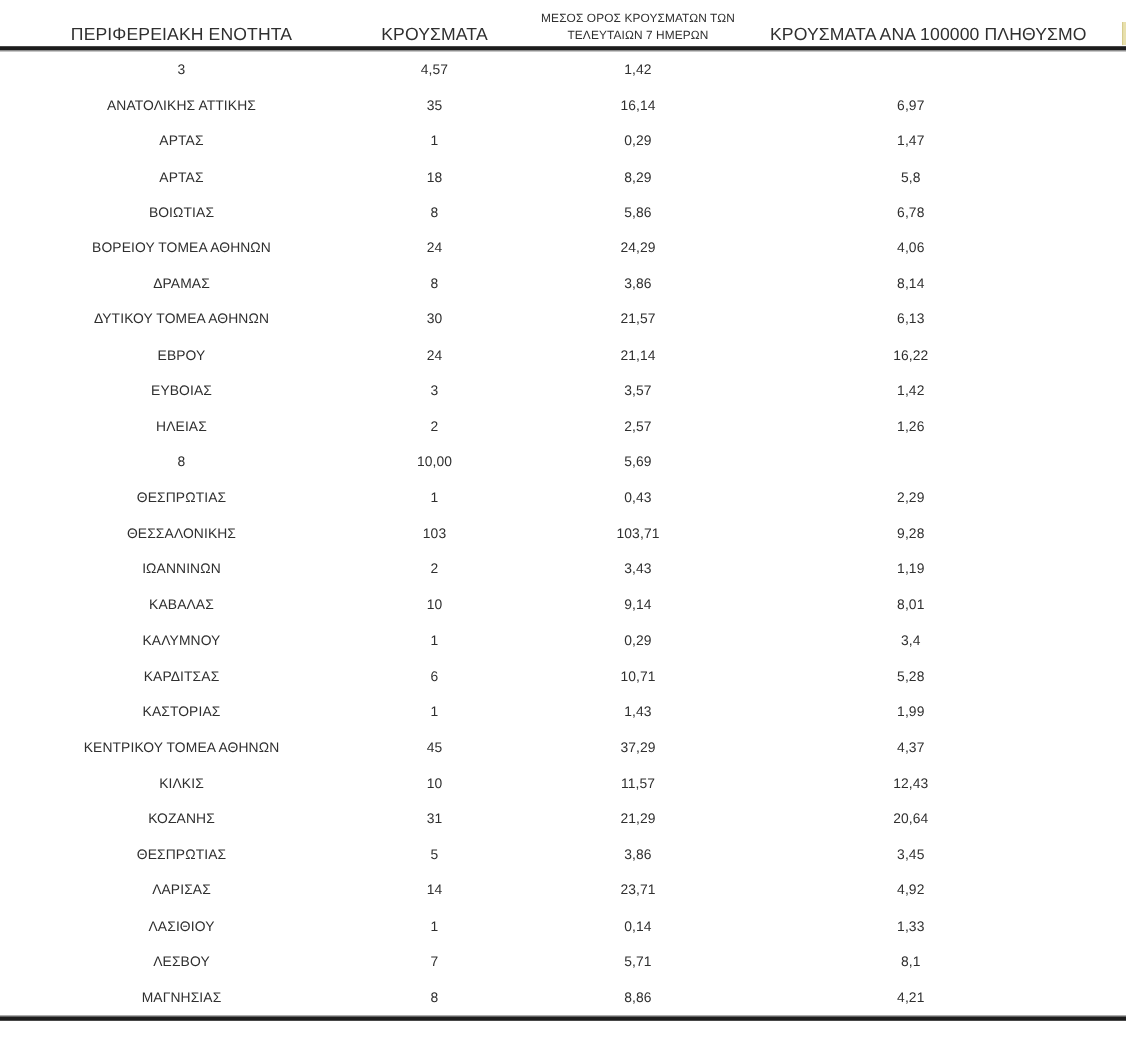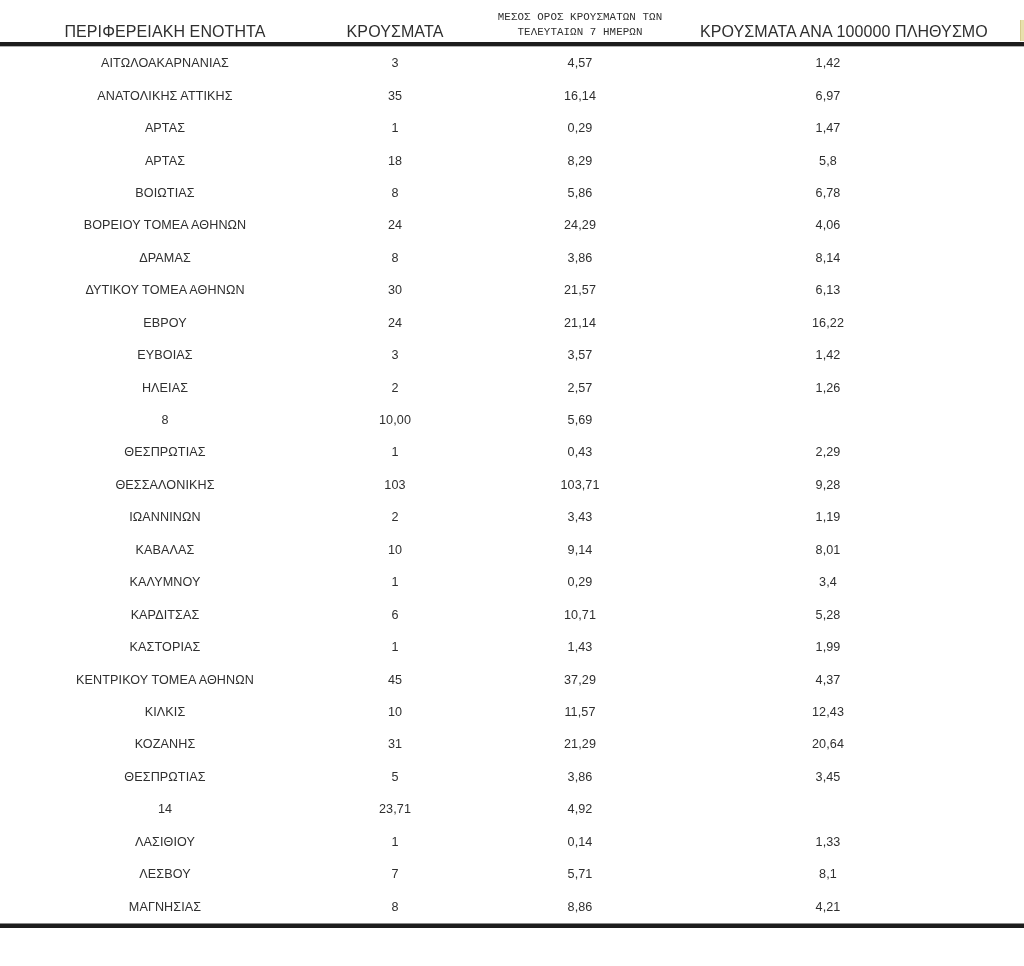--- a/index.html
+++ b/index.html
@@ -34,21 +34,20 @@
   .hcell{
     text-align:center;
     font-size:16px;
     letter-spacing:0.1px;
     line-height:1.1;
     white-space:nowrap;
   }
   .hcell.small{
     font-size:10.8px;
     line-height:1.45;
-    font-family:Liberation Mono, monospace;
   }
 
   .rule{width:1024px;}
   .rule .dark{height:4px;background:var(--rule-dark);}
   .rule .light{height:1px;background:var(--rule-light);}
   .rule.bottom .mid{height:1px;background:#8a8a8a;}
   .rule.bottom .dark{height:4px;}
 
   .tbody .row{
     height:32.45px;
@@ -86,21 +85,20 @@
     <div class="hcell">ΚΡΟΥΣΜΑΤΑ ΑΝΑ 100000 ΠΛΗΘΥΣΜΟ</div>
   </div>
 
   <div class="rule">
     <div class="dark"></div>
     <div class="light"></div>
   </div>
 
   <div class="tbody">
       <div class="grid4 row">
-        <div class="cell">ΑΙΤΩΛΟΑΚΑΡΝΑΝΙΑΣ</div>
         <div class="cell">3</div>
         <div class="cell">4,57</div>
         <div class="cell">1,42</div>
       </div>
       <div class="grid4 row">
         <div class="cell">ΑΝΑΤΟΛΙΚΗΣ ΑΤΤΙΚΗΣ</div>
         <div class="cell">35</div>
         <div class="cell">16,14</div>
         <div class="cell">6,97</div>
       </div>
@@ -223,20 +221,21 @@
         <div class="cell">21,29</div>
         <div class="cell">20,64</div>
       </div>
       <div class="grid4 row">
         <div class="cell">ΘΕΣΠΡΩΤΙΑΣ</div>
         <div class="cell">5</div>
         <div class="cell">3,86</div>
         <div class="cell">3,45</div>
       </div>
       <div class="grid4 row">
+        <div class="cell">ΛΑΡΙΣΑΣ</div>
         <div class="cell">14</div>
         <div class="cell">23,71</div>
         <div class="cell">4,92</div>
       </div>
       <div class="grid4 row">
         <div class="cell">ΛΑΣΙΘΙΟΥ</div>
         <div class="cell">1</div>
         <div class="cell">0,14</div>
         <div class="cell">1,33</div>
       </div>

